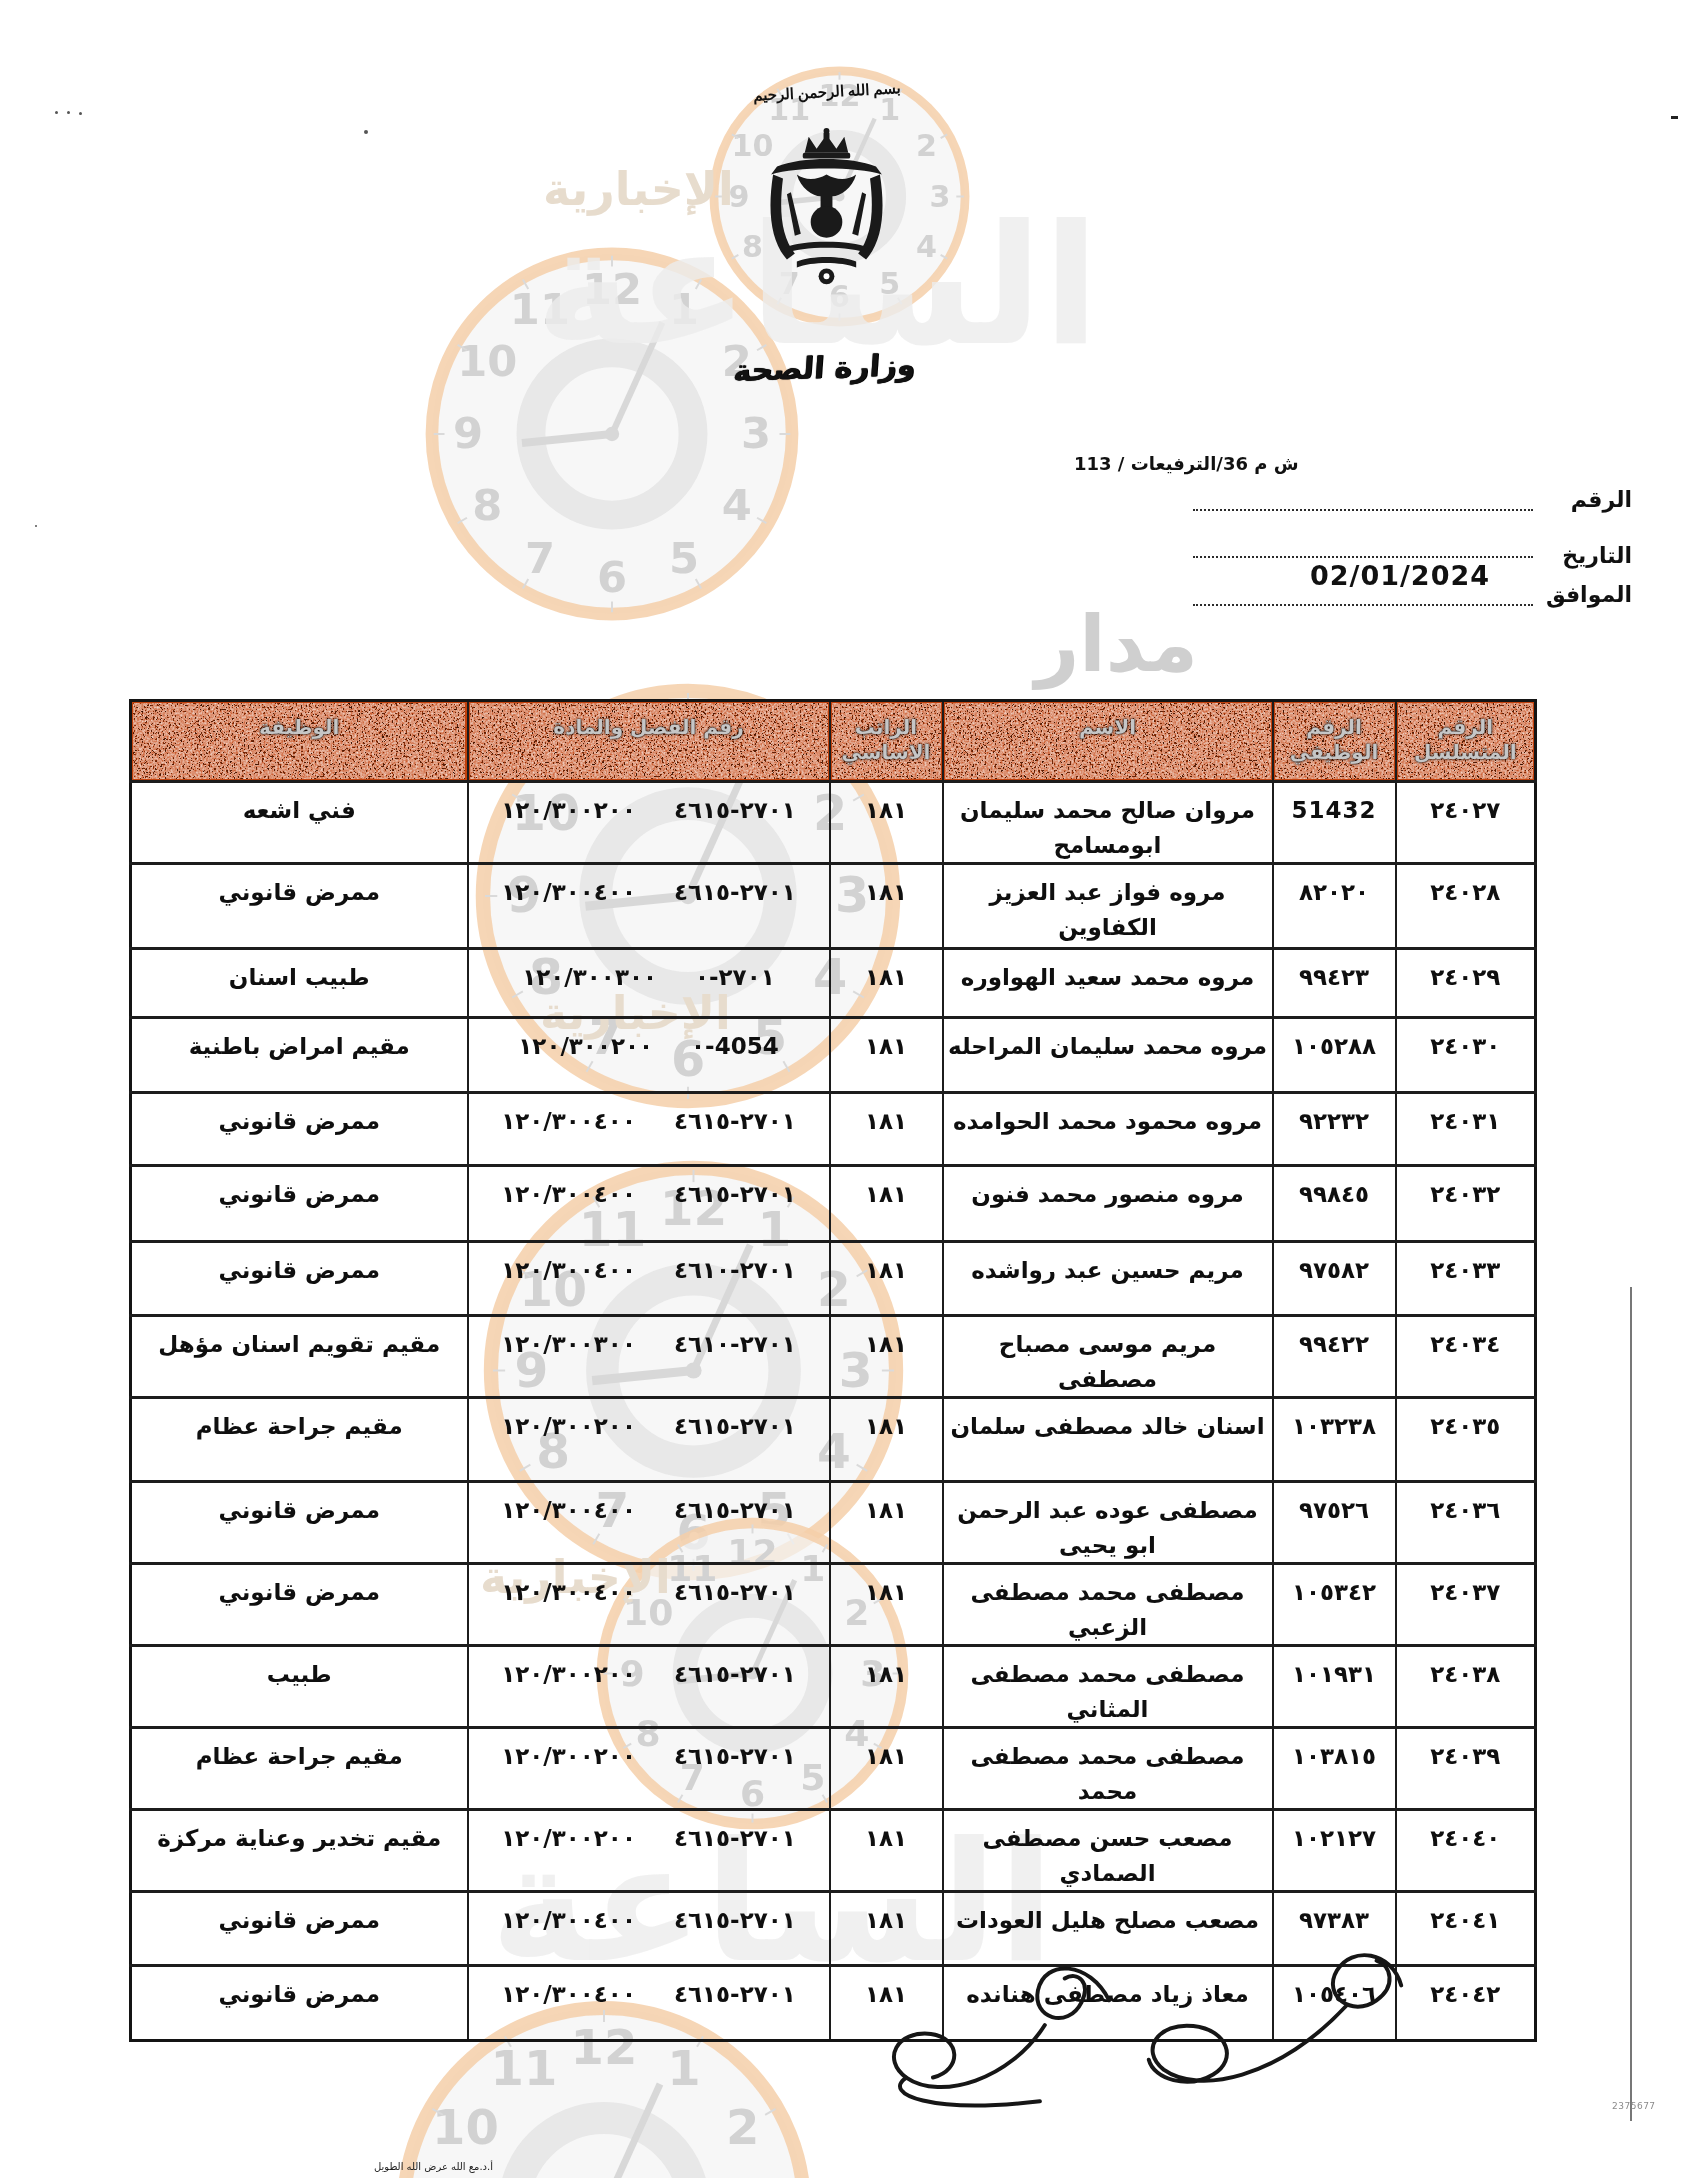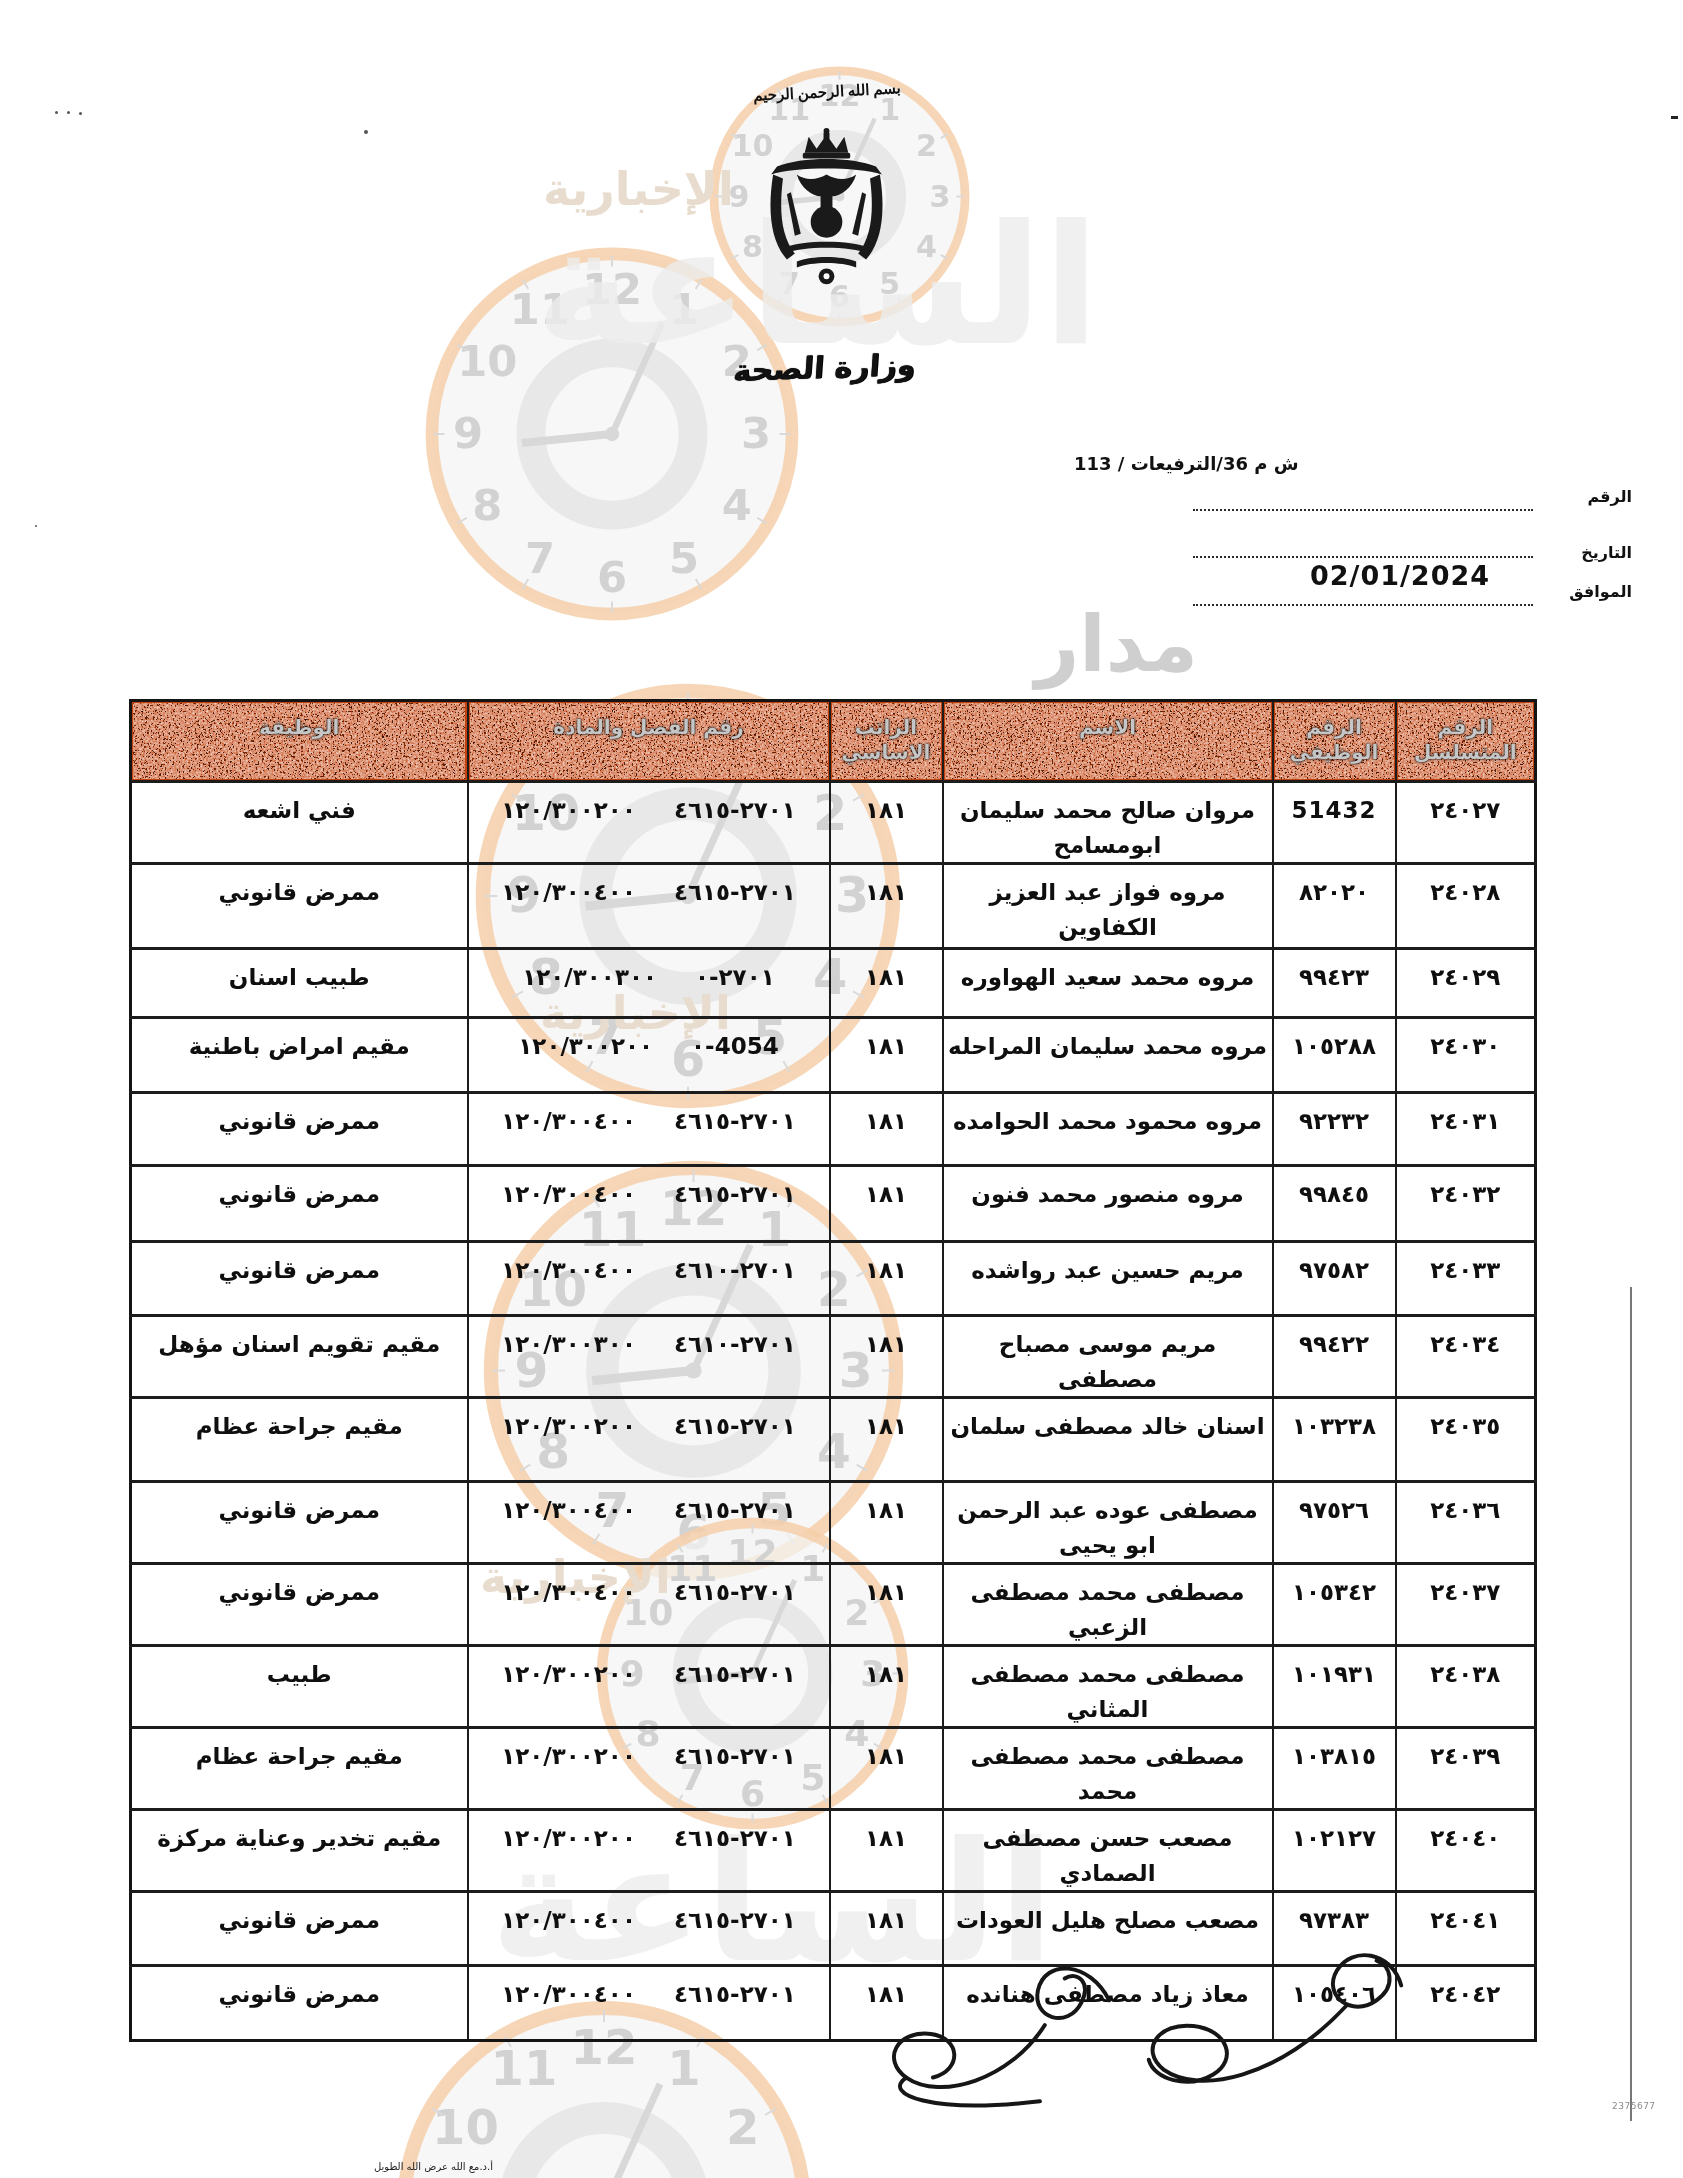--- a/index.html
+++ b/index.html
@@ -14,21 +14,21 @@
   .wm-giant{font-size:166px;color:#ededed;opacity:.8;letter-spacing:3px;}
   
   .abs{position:absolute;}
   #basmala{left:743px;top:83px;width:168px;text-align:center;font-size:15px;font-weight:bold;
            font-family:"Liberation Serif",serif;transform:rotate(-3deg);z-index:3;}
   #coat{left:757px;top:123px;z-index:3;}
   #ministry{left:733px;top:350px;width:183px;text-align:center;font-size:30px;font-weight:bold;
             z-index:3;transform:rotate(-2deg) skewX(-6deg);text-shadow:0 0 1px #000,1px 0 0 #000;}
   
   #refline{left:1074px;top:453px;width:243px;text-align:left;font-size:18px;font-weight:bold;z-index:3;}
-  .fldlabel{left:1537px;width:95px;height:26px;font-size:16px;font-weight:bold;text-align:right;z-index:3;}
+  .fldlabel{left:1537px;width:95px;height:26px;font-size:22px;font-weight:bold;text-align:right;z-index:3;}
   .dotline{left:1193px;width:340px;height:0;border-bottom:2.6px dotted #2b2b2b;z-index:3;}
   #dateval{left:1282px;top:560px;width:208px;text-align:right;font-size:27px;font-weight:bold;
            letter-spacing:1px;z-index:3;}
   
   #tblwrap{left:133px;top:699px;width:1404px;z-index:2;}
   table{border-collapse:collapse;table-layout:fixed;width:1404px;direction:rtl;background:transparent;}
   col.c1{width:140px;} col.c2{width:123px;} col.c3{width:330px;}
   col.c4{width:113px;} col.c5{width:362px;} col.c6{width:337px;}
   th,td{border:2px solid #1c1c1c;vertical-align:top;text-align:center;overflow:hidden;}
   tr.body-row td{border-top-width:3px;font-weight:bold;font-size:23px;color:#0f0f0f;

